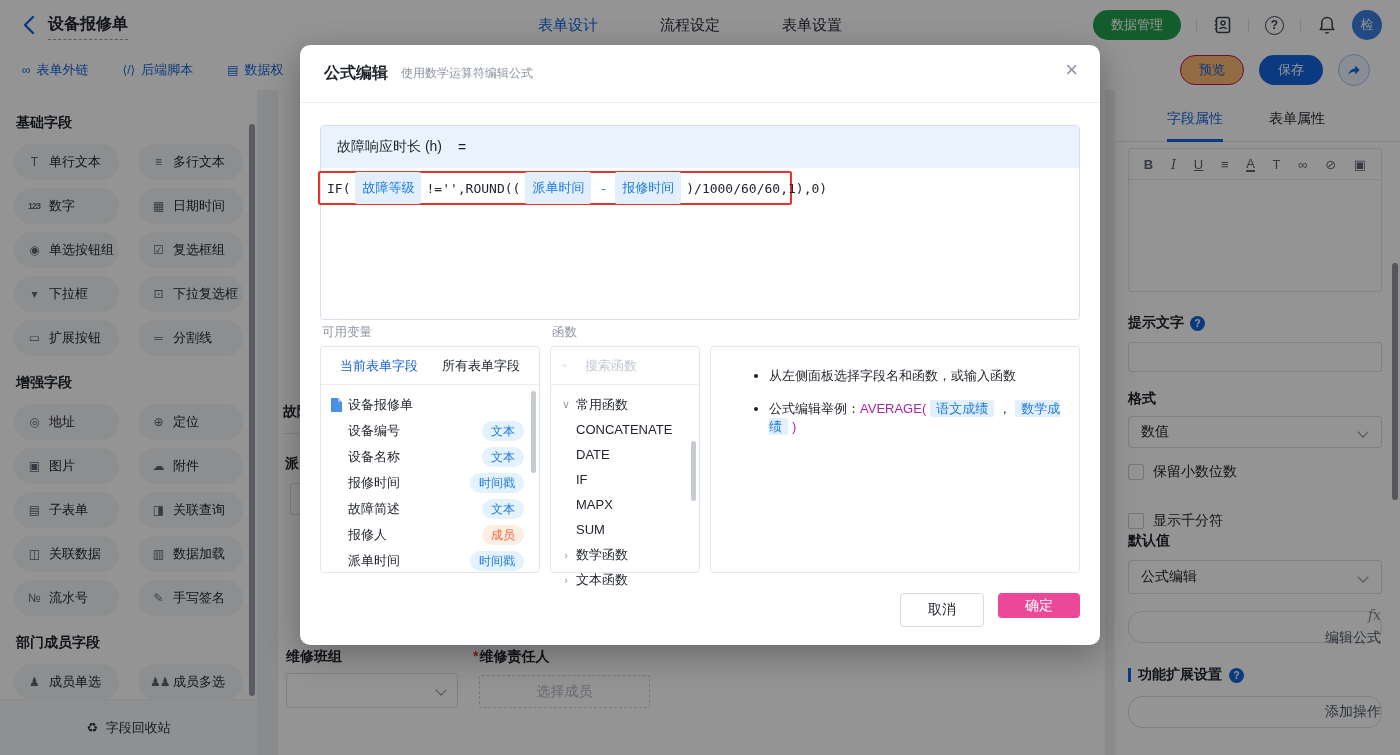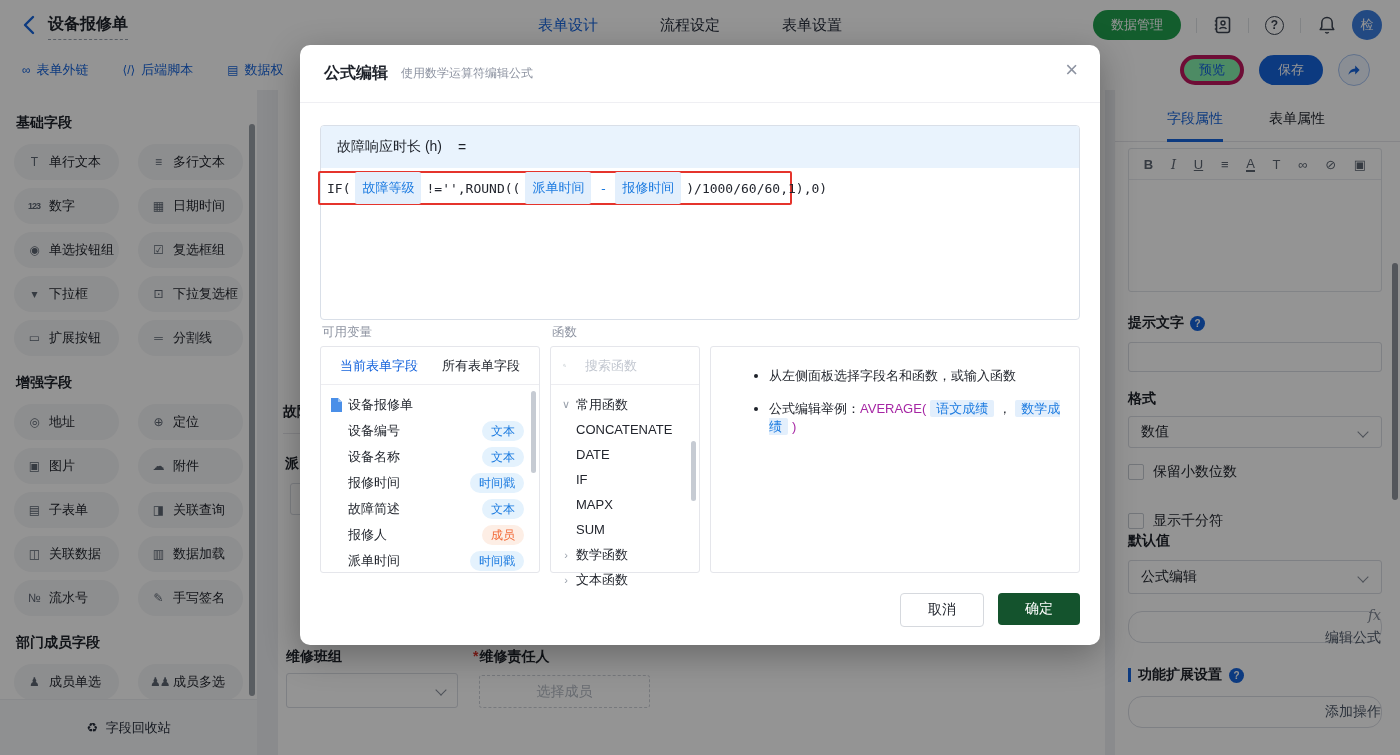--- a/index.html
+++ b/index.html
@@ -19,21 +19,21 @@
   .tb-ic{width:21px;height:21px;display:flex;align-items:center;justify-content:center;cursor:pointer;}
   .circle-q{width:19px;height:19px;border:1.6px solid #3b4350;border-radius:50%;display:flex;align-items:center;justify-content:center;font-size:12px;font-weight:bold;color:#3b4350;box-sizing:border-box;}
   .avatar{width:30px;height:30px;border-radius:50%;background:#3c7fe0;color:#fff;font-size:13px;display:flex;align-items:center;justify-content:center;cursor:pointer;}
 
   
   .subbar{position:absolute;left:0;top:50px;width:1400px;height:40px;background:#fff;z-index:1;}
   .sb-links{position:absolute;left:22px;top:0;height:40px;display:flex;gap:34px;align-items:center;}
   .sb-link{display:flex;align-items:center;gap:6px;color:#1664dc;font-size:13px;cursor:pointer;}
   .sb-link .lic{font-size:12px;}
   .sb-actions{position:absolute;right:30px;top:4px;display:flex;gap:15px;align-items:center;}
-  .btn-outline{width:64px;height:30px;border:4px solid #be185d;border-radius:15px;color:#1664dc;background:#86efac;font-size:13px;display:flex;align-items:center;justify-content:center;cursor:pointer;box-sizing:border-box;}
+  .btn-outline{width:64px;height:30px;border:1px solid #be185d;border-radius:15px;color:#1664dc;background:#fdba74;font-size:13px;display:flex;align-items:center;justify-content:center;cursor:pointer;box-sizing:border-box;}
   .btn-fillblue{width:64px;height:30px;border-radius:15px;color:#fff;background:#1664dc;font-size:13px;display:flex;align-items:center;justify-content:center;cursor:pointer;}
   .btn-share{width:32px;height:32px;border-radius:50%;background:#eef4ff;border:1px solid #a8c4f0;display:flex;align-items:center;justify-content:center;cursor:pointer;box-sizing:border-box;}
 
   
   .sidebar{position:absolute;left:0;top:90px;width:257px;bottom:0;background:#fff;z-index:1;}
   .sd-scroll{position:absolute;left:0;right:0;top:0;bottom:55px;padding:6px 14px 0 14px;overflow:hidden;}
   .sd-head{font-size:14px;font-weight:bold;margin:18px 0 12px 2px;}
   .pill-grid{display:grid;grid-template-columns:105px 105px;gap:8px 19px;}
   .pill{height:36px;border-radius:18px;background:#f3f4f6;display:flex;align-items:center;gap:7px;padding-left:12px;font-size:13px;color:#1d2129;box-sizing:border-box;cursor:grab;}
   .pill .ic{color:#5d6673;font-size:12px;width:16px;text-align:center;flex:none;letter-spacing:-1px;}
@@ -116,21 +116,21 @@
   .fn-caret{color:#99a0ab;font-size:11px;width:12px;text-align:center;}
   .fn-item{height:25px;display:flex;align-items:center;padding-left:25px;font-size:13px;color:#23262e;cursor:pointer;}
 
   .help ul{margin:20px 0 0 0;padding-left:30px;}
   .help li{font-size:13px;color:#1d2129;margin-bottom:15px;}
   .fn-purple{color:#a626a4;}
   .help .tok-chip{margin:0 4px;padding:1px 6px;}
 
   .m-footer{position:absolute;right:20px;bottom:18px;display:flex;gap:14px;}
   .btn-cancel{width:84px;height:34px;border:1px solid #d6d9de;border-radius:4px;background:#fff;font-size:14px;color:#1d2129;display:flex;align-items:center;justify-content:center;cursor:pointer;box-sizing:border-box;}
-  .btn-ok{width:82px;height:32px;border-radius:4px;background:#14532d;font-size:14px;color:#fff;display:flex;align-items:center;justify-content:center;cursor:pointer;}
+  .btn-ok{width:82px;height:25px;border-radius:4px;background:#ec4899;font-size:14px;color:#fff;display:flex;align-items:center;justify-content:center;cursor:pointer;}
 </style>
 </head>
 <body>
 
 <div class="screen">
 
   <div class="topbar">
     <svg class="back" viewBox="0 0 20 22">
         <path d="M13 3 L5 11 L13 19" fill="none" stroke="#1664dc" stroke-width="2.4" stroke-linecap="round" stroke-linejoin="round"></path>
       </svg>

